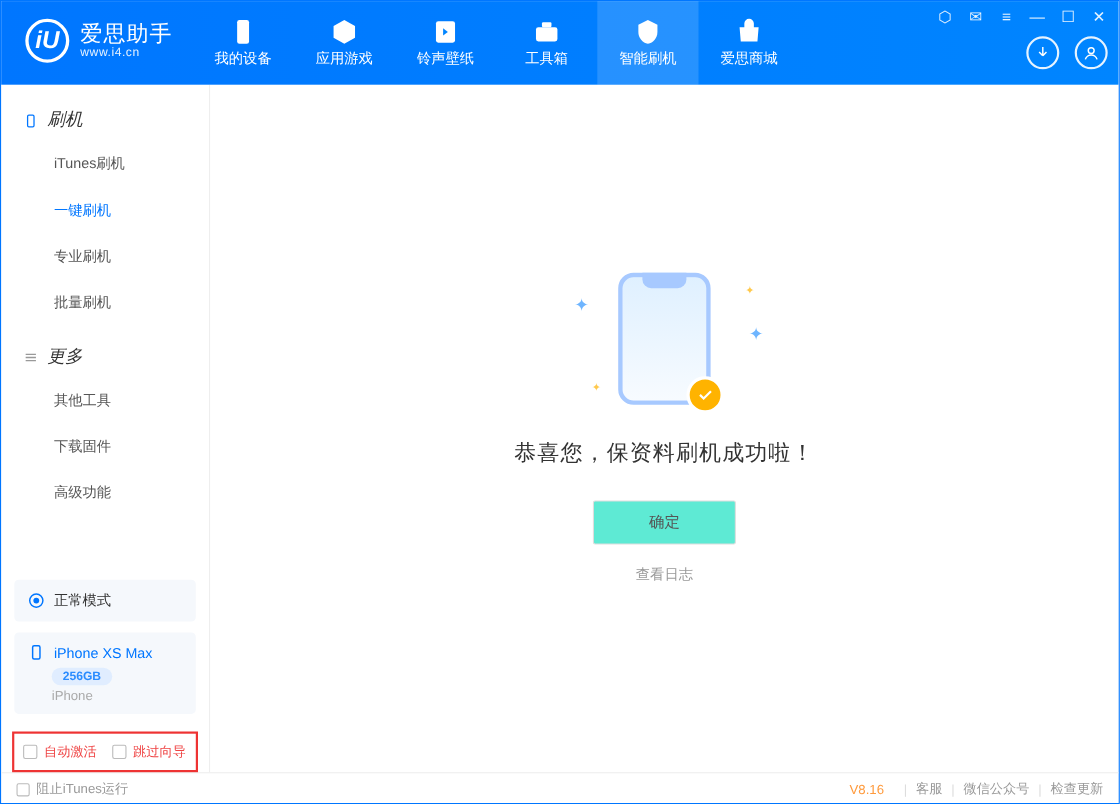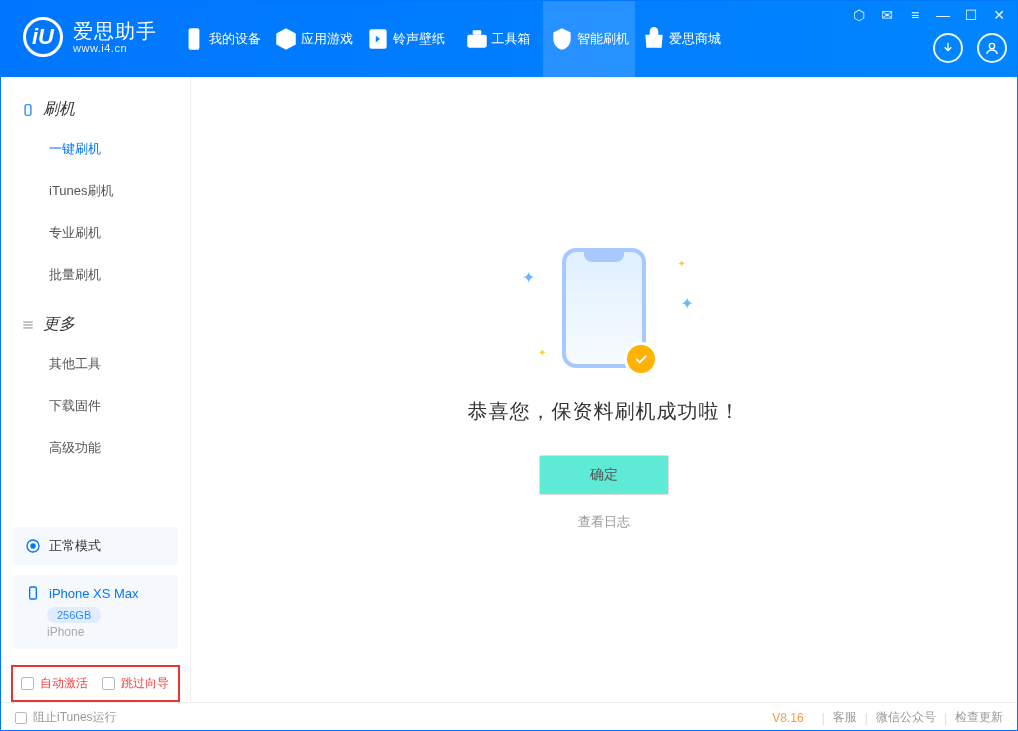--- a/index.html
+++ b/index.html
@@ -7,21 +7,21 @@
 
 
 .header { height: 76px; background: linear-gradient(to right, #0076ff, #0085ff); display: flex; align-items: stretch; color: #fff; position: relative; }
 .logo-block { display: flex; align-items: center; padding: 0 18px 4px 22px; }
 .logo-circle { width: 40px; height: 40px; border: 3px solid #fff; border-radius: 50%; display: flex; align-items: center; justify-content: center; font-weight: bold; font-size: 22px; margin-right: 10px; color:#fff; font-style: italic;}
 .logo-text { line-height: 1.1; }
 .logo-text .title { font-size: 20px; font-weight: 500; letter-spacing: 1px; }
 .logo-text .sub { font-size: 11px; opacity: .9; letter-spacing: .5px; }
 
 .tabs { display: flex; flex: 1; }
-.tab { width: 92px; display: flex; flex-direction: row; align-items: center; justify-content: center; gap: 2px; font-size: 13px; cursor: pointer; position: relative; }
+.tab { width: 92px; display: flex; flex-direction: column; align-items: center; justify-content: center; gap: 2px; font-size: 13px; cursor: pointer; position: relative; }
 .tab.active { background: rgba(255,255,255,.15); }
 .tab svg { width: 26px; height: 26px; fill: #fff; }
 
 .header-right { position: absolute; right: 10px; bottom: 14px; display: flex; align-items: center; gap: 14px; }
 .header-right .icon-btn { width: 30px; height: 30px; border: 2px solid rgba(255,255,255,.9); border-radius: 50%; display: flex; align-items: center; justify-content: center; cursor: pointer; }
 .header-right svg { width: 16px; height: 16px; fill: none; stroke: #fff; stroke-width: 2; }
 
 .win-controls { position: absolute; right: 10px; top: 6px; display: flex; gap: 12px; align-items: center; }
 .win-controls span { color: #fff; font-size: 14px; cursor: pointer; opacity: .9; width: 16px; text-align: center; }
 
@@ -30,21 +30,21 @@
 .sidebar { width: 190px; border-right: 1px solid #eee; padding: 14px 0 0 0; display: flex; flex-direction: column; }
 .side-section-title { display: flex; align-items: center; gap: 8px; padding: 8px 20px; font-size: 16px; color: #333; font-weight: 500; font-style: italic; }
 .side-section-title svg { width: 14px; height: 14px; }
 .side-item { padding: 12px 20px 12px 48px; font-size: 13px; color: #555; cursor: pointer; }
 .side-item.active { color: #0076ff; }
 
 .device-cards { margin-top: auto; padding: 10px 12px 0 12px; }
 .card { background: #f5f8fc; border-radius: 4px; padding: 10px 12px; margin-bottom: 10px; font-size: 13px; }
 .card .row1 { display: flex; align-items: center; gap: 8px; color: #0076ff; font-weight: 500; }
 .card .row1 svg { width: 16px; height: 16px; }
-.badge { display: inline-block; background: #e0edff; color: #2a8cff; border-radius: 10px; padding: 2px 10px; font-size: 11px; margin: 6px 0 2px 22px; }
+.badge { display: inline-block; background: #e0edff; color: #2a8cff; border-radius: 10px; padding: 2px 10px; font-size: 11px; margin: 6px 0 2px 22px; font-weight: bold; }
 .card .sub { color: #aaa; font-size: 12px; margin-left: 22px; }
 .card.mode .row1 { color: #333; }
 .card.mode .row1 svg { stroke: #0076ff; }
 
 .bottom-options { border: 2px solid #e33; margin: 6px 10px 0 10px; padding: 8px 8px; display: flex; gap: 14px; align-items: center; }
 .chk { display: flex; align-items: center; gap: 6px; font-size: 12px; color: #ef4444; cursor: pointer; }
 .chk .box { width: 13px; height: 13px; border: 1px solid #bbb; border-radius: 2px; }
 
 
 .main { flex: 1; display: flex; flex-direction: column; align-items: center; justify-content: center; position: relative; }
@@ -147,22 +147,22 @@
 </div>
 
 <div class="body">
   <div class="sidebar">
     <div class="side-section-title">
       <svg viewBox="0 0 24 24" fill="none" stroke="#0076ff" stroke-width="2">
           <rect x="7" y="3" width="10" height="18" rx="2"></rect>
         </svg>
       <span>刷机</span>
     </div>
+    <div class="side-item">iTunes刷机</div>
     <div class="side-item active">一键刷机</div>
-    <div class="side-item">iTunes刷机</div>
     <div class="side-item">专业刷机</div>
     <div class="side-item">批量刷机</div>
 
     <div class="side-section-title" style="margin-top:10px;">
       <svg viewBox="0 0 24 24" fill="none" stroke="#999" stroke-width="2">
           <line x1="4" y1="7" x2="20" y2="7"></line>
           <line x1="4" y1="12" x2="20" y2="12"></line>
           <line x1="4" y1="17" x2="20" y2="17"></line>
         </svg>
       <span>更多</span>

